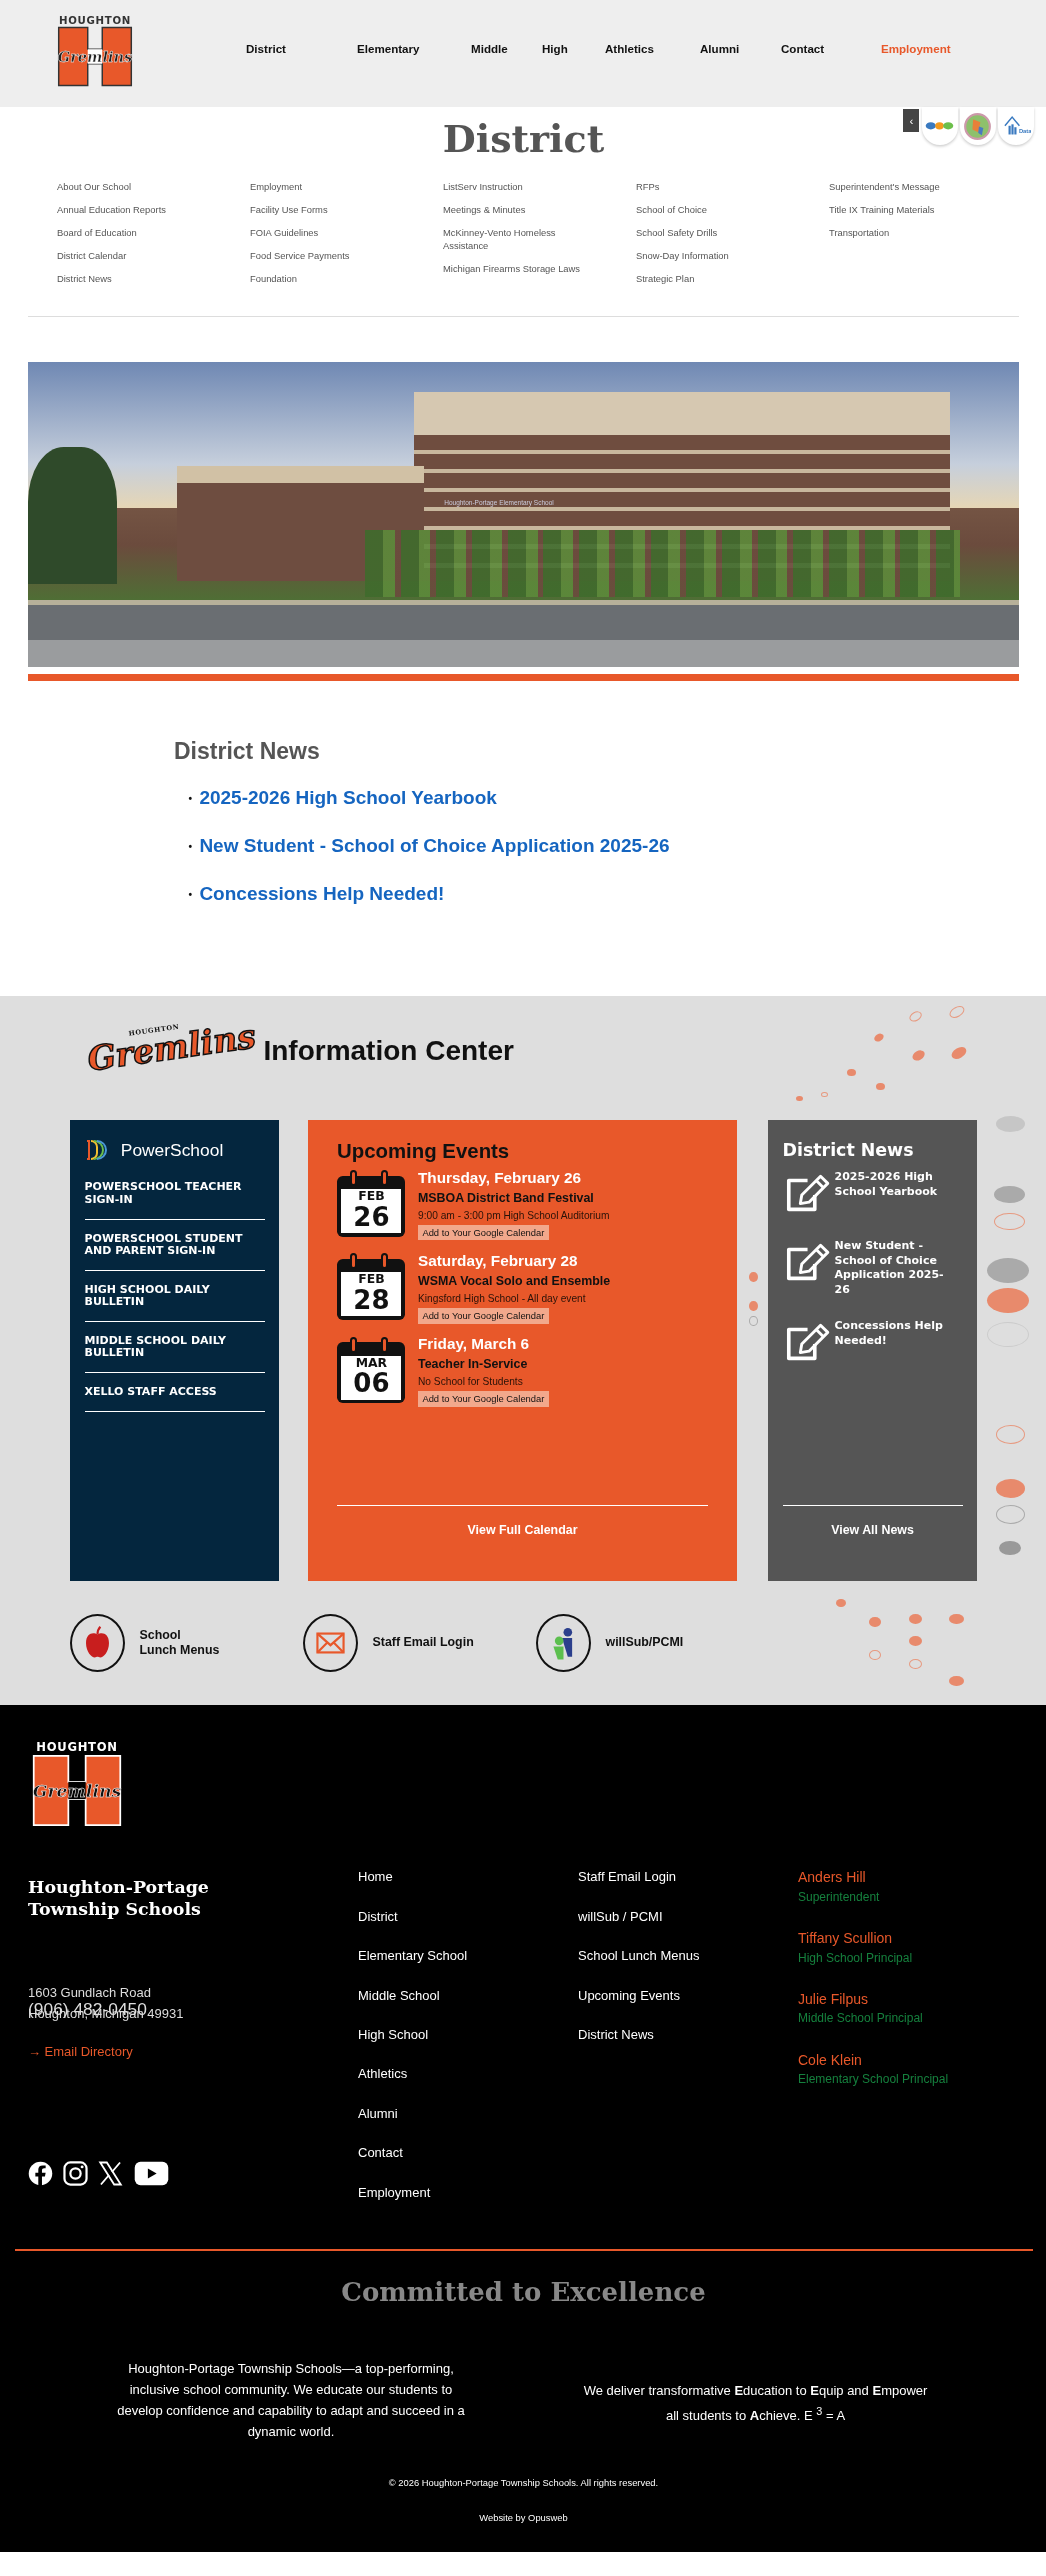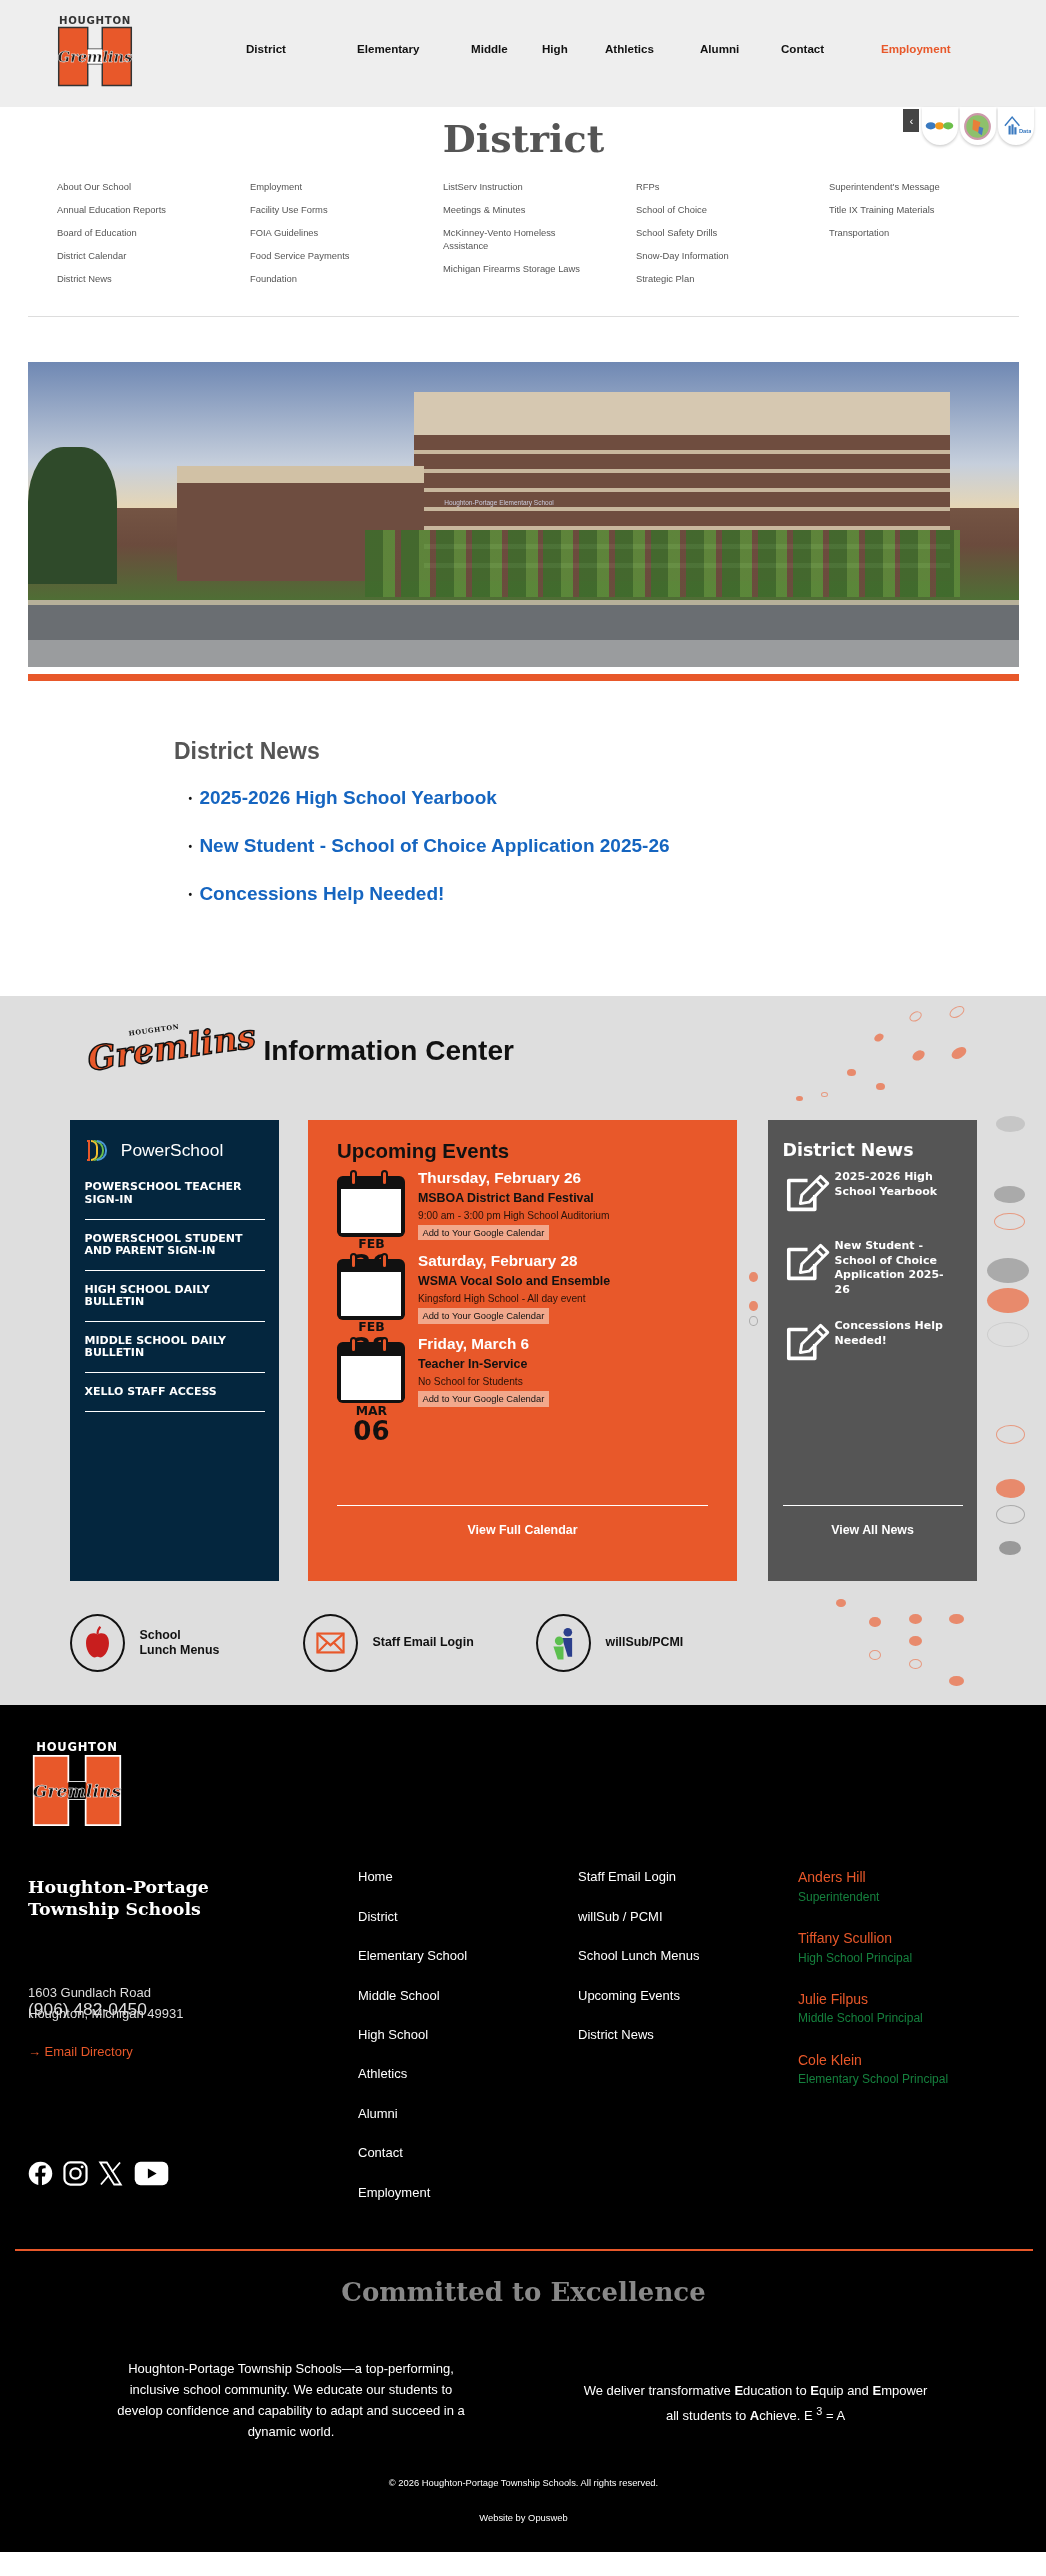--- a/index.html
+++ b/index.html
@@ -46,34 +46,34 @@
 
   
   .info { background: #dedede; position: relative; height: 709px; overflow: hidden; }
   .dots { position:absolute; border-radius:50%; }
   .info-head { position: absolute; left: 87px; top: 32px; display: flex; align-items: center; }
   .gremlins-script { font-family: "DejaVu Serif", serif; font-style: italic; font-weight: bold; font-size: 33px; color: #e8582a; -webkit-text-stroke: 1.5px #111; transform: rotate(-8deg); position: relative; }
   .gremlins-small { position:absolute; top:-4.4px; left:44px; font-size:6.5px; font-style: normal; color:#111; -webkit-text-stroke:0; letter-spacing:0.7px; }
   .info-title { font-size: 28px; font-weight: bold; color: #111; margin-left: 7.3px; margin-top: 7.3px; }
 
   .panel-ps { position: absolute; left: 70px; top: 124px; width: 209px; height: 461px; background: #04263e; padding: 20.4px 14.5px 0 14.5px; }
-  .ps-logo { display:flex; align-items:center; margin-bottom: 20.4px; padding-left: 2.9px; }
+  .ps-logo { display:flex; margin-bottom: 20.4px; padding-left: 2.9px; }
   .ps-mark { width: 20.4px; height: 20.4px; position: relative; margin-right: 13px; }
   .ps-mark span { position:absolute; top:0; height:20.4px; border:2.2px solid; border-left:none; border-radius: 0 10.2px 10.2px 0; }
   .ps-name { color:#fff; font-size: 17.4px; }
   .ps-link { display:block; color:#fff; font-family: "DejaVu Sans", sans-serif; font-weight: bold; font-size: 11px; line-height: 12.4px; padding-bottom: 12.4px; border-bottom: 0.7px solid #fff; margin-bottom: 13px; width: 180px; }
 
   .panel-ev { position: absolute; left: 308px; top: 124px; width: 429px; height: 461px; background: #e8582a; padding: 20.4px 29px 0 29px; }
   .panel-ev h3 { font-size: 20.4px; font-weight: bold; color: #111; margin-bottom: 5.8px; }
   .event { display:flex; margin-bottom: 11.6px; }
   .cal { width: 68px; height: 68px; position: relative; flex-shrink: 0; margin-right: 13px; margin-top: 1.5px; }
   .cal-body { position:absolute; left:0; top:5.8px; width:68px; height:61px; background:#111; border-radius: 5.8px; }
   .cal-inner { position:absolute; left:4.4px; top:19px; width:60px; height:44px; background:#fff; text-align:center; }
   .cal-ring { position:absolute; top:0; width:7.3px; height:16px; border:2.2px solid #111; border-radius:4.4px; background:#e8582a; }
-  .cal-mon { font-family:"DejaVu Sans",sans-serif; font-weight:bold; font-size:12.4px; line-height: 14.5px; margin-top: 48px; }
+  .cal-mon { font-family:"DejaVu Sans",sans-serif; font-weight:bold; font-size:12.4px; line-height: 14.5px; }
   .cal-day { font-family:"DejaVu Sans",sans-serif; font-weight:bold; font-size:26px; line-height:26px; }
   .ev-date { color:#fff; font-size: 15.3px; font-weight: bold; margin-bottom: 4.4px; }
   .ev-title { color:#111; font-size: 12.4px; font-weight: bold; margin-bottom: 4.4px; }
   .ev-detail { color:#2a1208; font-size: 10.2px; margin-bottom: 4.4px; }
   .gcal-btn { display:inline-block; background:#f2a88c; color:#111; font-size: 9.4px; padding: 2.2px 4.4px; }
   .panel-foot { position:absolute; left:29px; right:29px; bottom: 0; height: 76px; border-top: 0.7px solid #fff; text-align:center; padding-top: 17.4px; }
   .panel-foot a { color:#fff; font-weight:bold; font-size: 12.4px; text-align: right; }
 
   .panel-nw { position: absolute; left: 768px; top: 124px; width: 209px; height: 461px; background: #555555; padding: 20.4px 14.5px 0 14.5px; }
   .panel-nw h3 { font-family:"DejaVu Sans",sans-serif; color:#fff; font-size: 17.4px; font-weight: bold; margin-bottom: 10.2px; }

